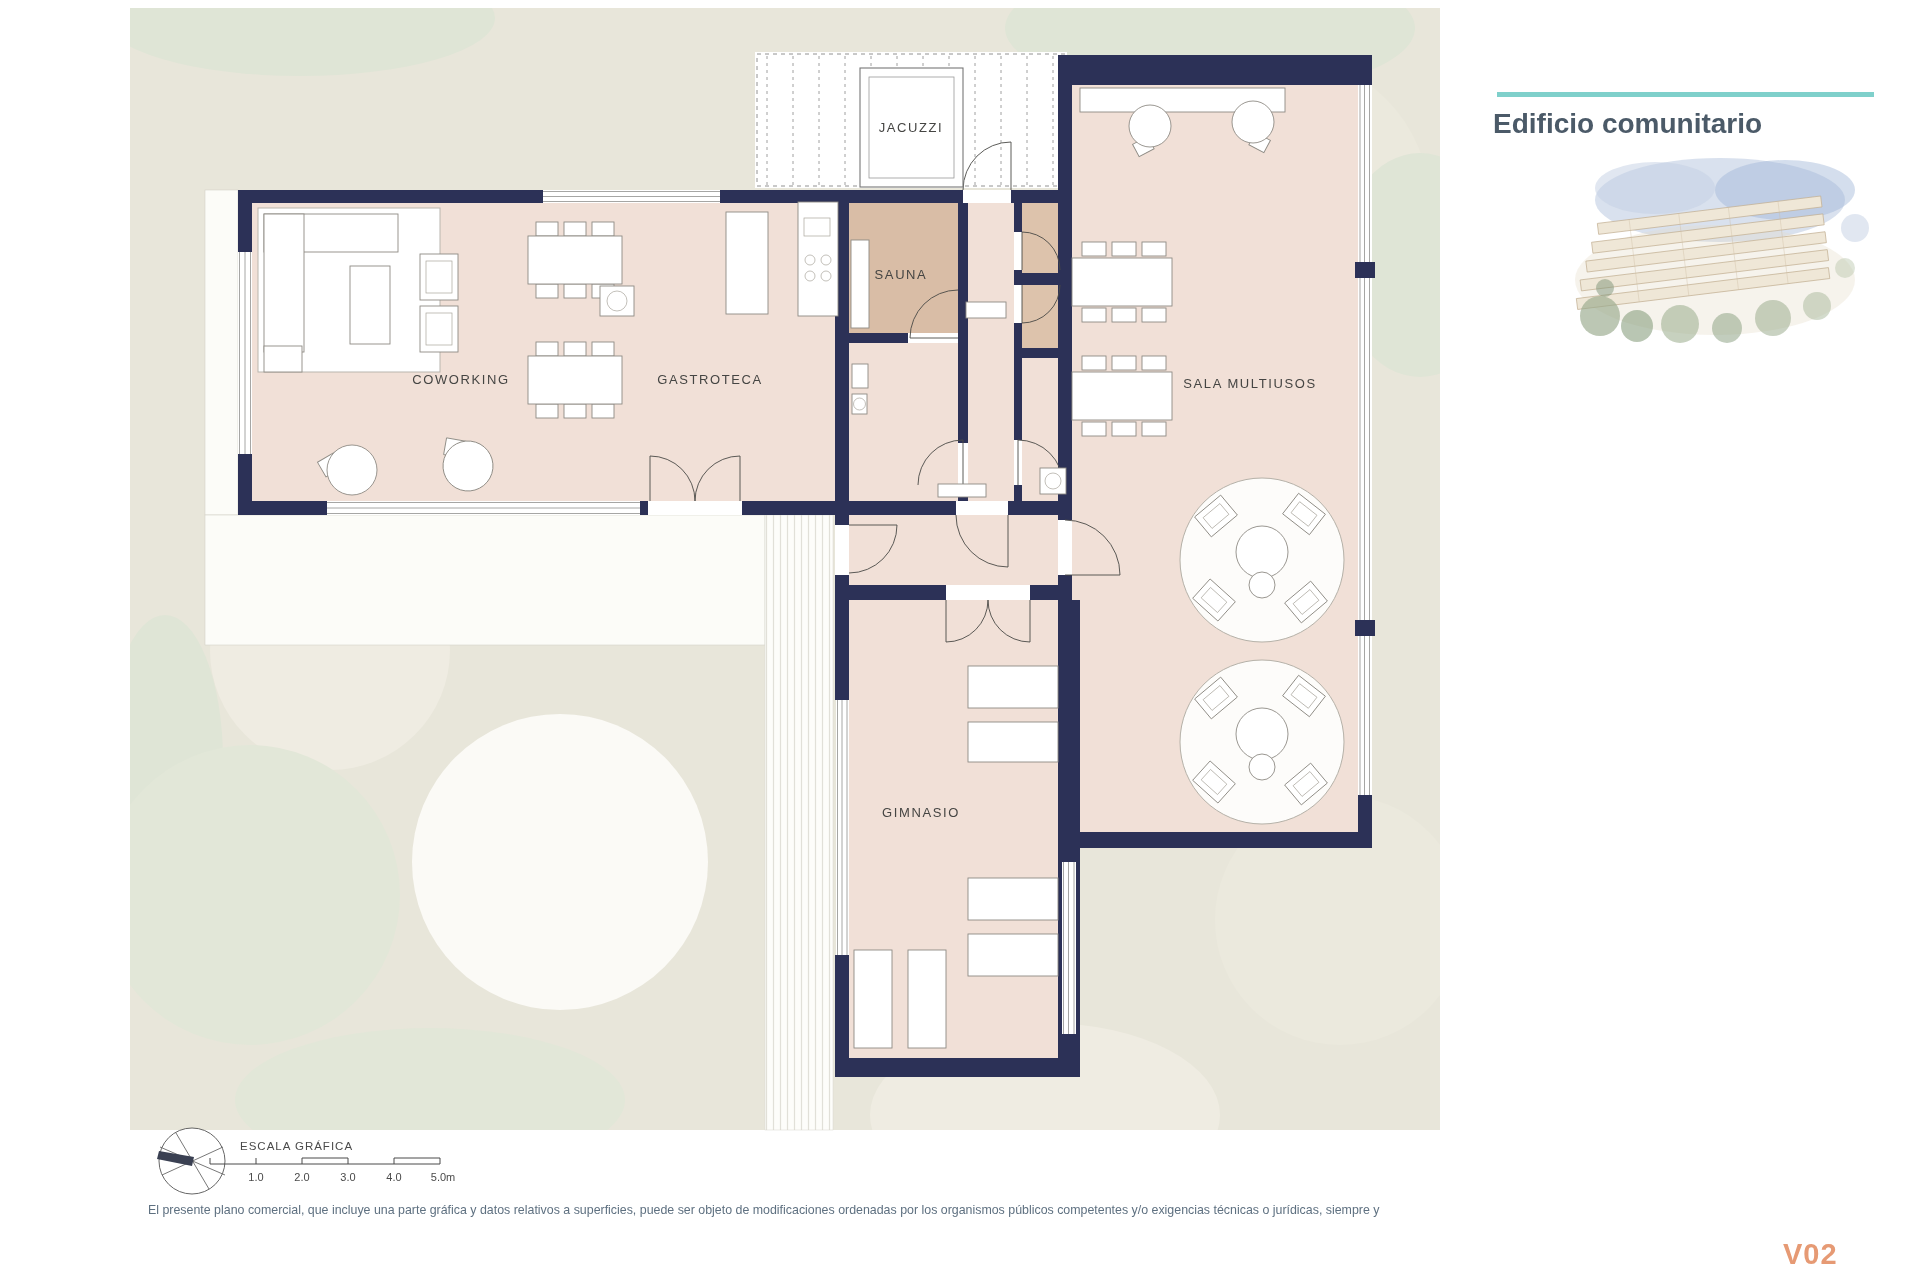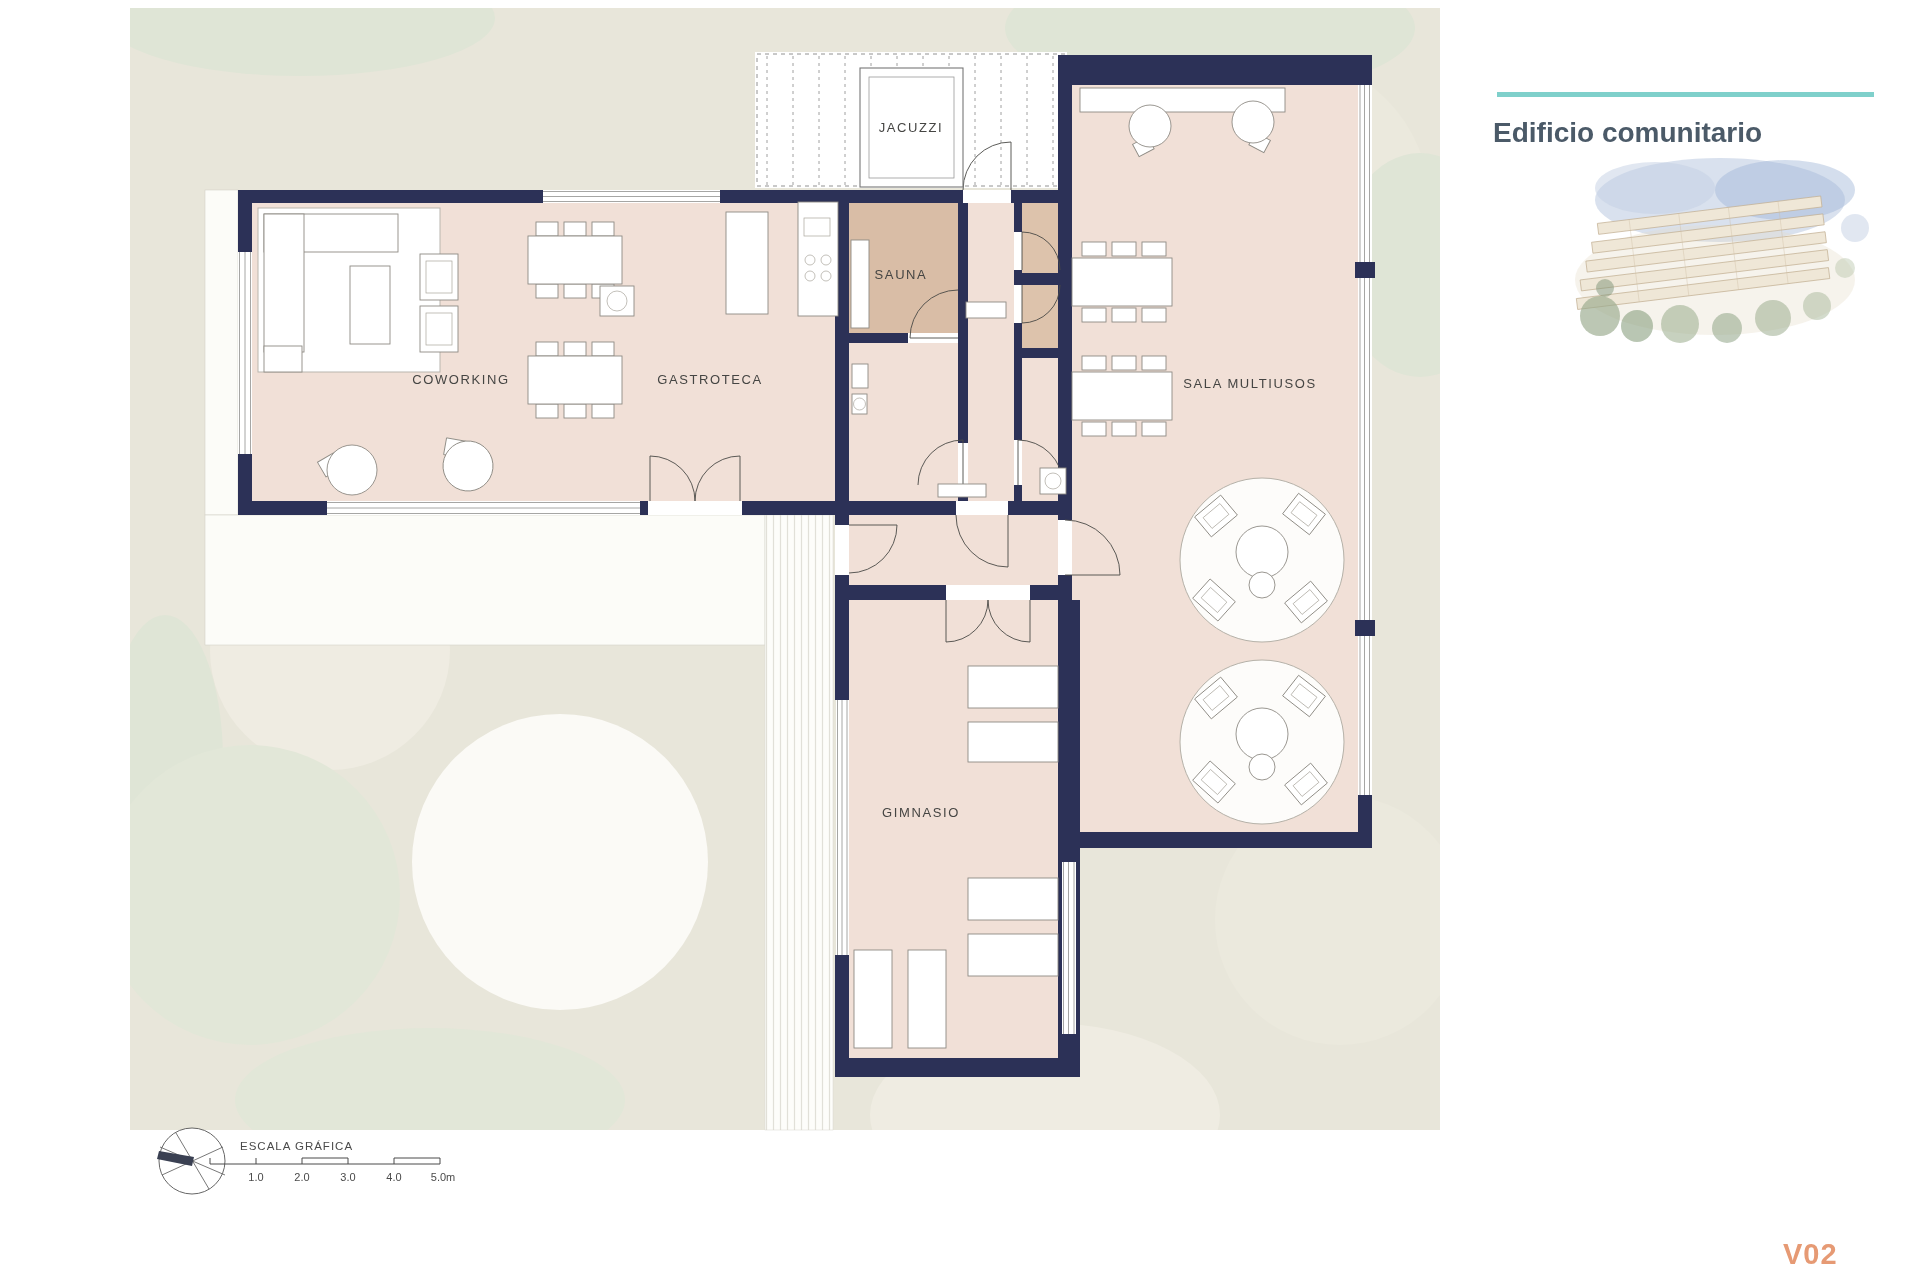--- a/index.html
+++ b/index.html
@@ -1,20 +1,20 @@
 <!DOCTYPE html>
 <html><head>
 <meta charset="utf-8">
 <style>
   html,body{margin:0;padding:0;background:#ffffff;}
   .page{position:relative;width:1916px;height:1280px;background:#ffffff;overflow:hidden;
         font-family:"Liberation Sans",sans-serif;}
   .plan-svg{position:absolute;left:0;top:0;}
   .accent-rule{position:absolute;left:1497px;top:92px;width:377px;height:5px;background:#7fd0cb;}
-  .sheet-title{position:absolute;left:1493px;top:108px;font-size:28px;font-weight:bold;color:#4b5a68;margin-top:9px;}
+  .sheet-title{position:absolute;left:1493px;top:108px;font-size:28px;font-weight:bold;color:#4b5a68;}
   .illustration{position:absolute;left:1545px;top:148px;width:330px;height:215px;}
   .disclaimer{position:absolute;left:148px;top:1203px;color:#5e7080;font-size:12.4px;line-height:14.6px;}
   .disclaimer div{white-space:nowrap;}
   .version-tag{position:absolute;left:1783px;top:1202px;font-size:29px;font-weight:bold;
                color:#e69a74;letter-spacing:1px;margin-top:36px;}
   .plnlbl{font-family:"Liberation Sans",sans-serif;font-size:13px;letter-spacing:1.6px;
           fill:#454543;text-anchor:middle;}
   .sclbl{font-family:"Liberation Sans",sans-serif;font-size:11px;fill:#4a4a4a;text-anchor:middle;}
   .sctitle{font-family:"Liberation Sans",sans-serif;font-size:11.5px;letter-spacing:1px;fill:#4a4a4a;}
   .furn{fill:#ffffff;stroke:#8e8b84;stroke-width:0.9;}
@@ -286,16 +286,17 @@
   <circle cx="135" cy="176" r="19" fill="#a2b294" opacity="0.6"></circle>
   <circle cx="182" cy="180" r="15" fill="#90a487" opacity="0.55"></circle>
   <circle cx="228" cy="170" r="18" fill="#9cad90" opacity="0.55"></circle>
   <circle cx="272" cy="158" r="14" fill="#a8b79a" opacity="0.5"></circle>
   <circle cx="60" cy="140" r="9" fill="#7e9378" opacity="0.5"></circle>
   <circle cx="300" cy="120" r="10" fill="#b9c6ab" opacity="0.45"></circle>
   <circle cx="310" cy="80" r="14" fill="#b3c3dd" opacity="0.4"></circle>
 </svg>
 
 <div class="disclaimer">
+  <div>El presente plano comercial, que incluye una parte gráfica y datos relativos a superficies, puede ser objeto de modificaciones ordenadas por los organismos públicos competentes y/o exigencias técnicas o jurídicas, siempre y</div>
 </div>
 <div class="version-tag">V02</div>
 
 </div>
 
 </body></html>

